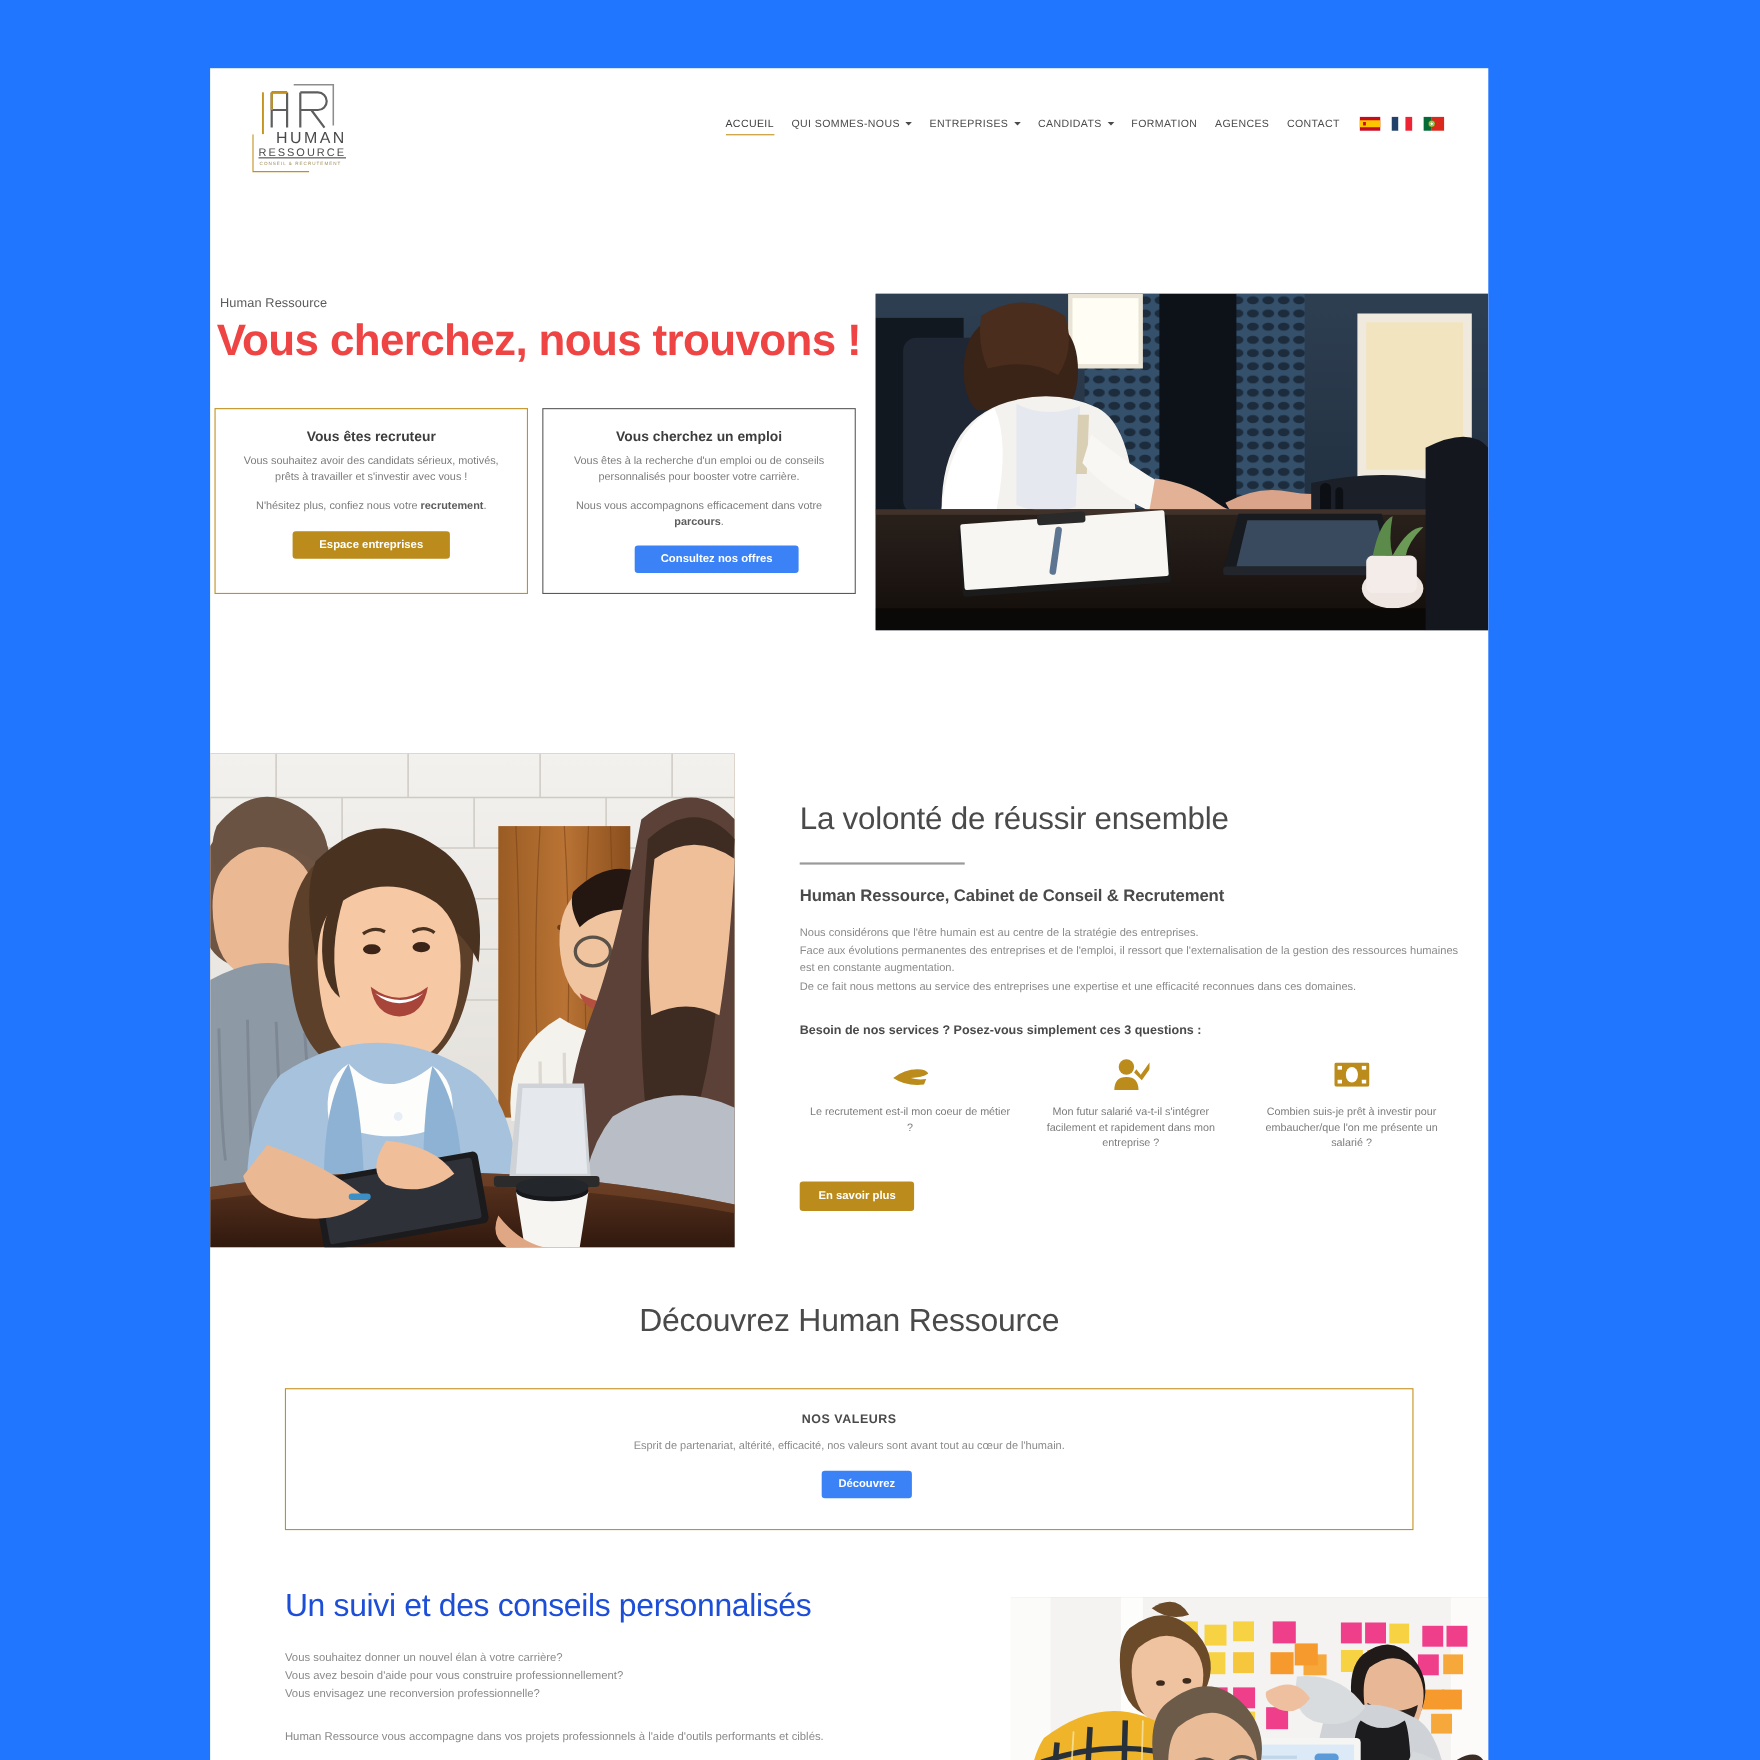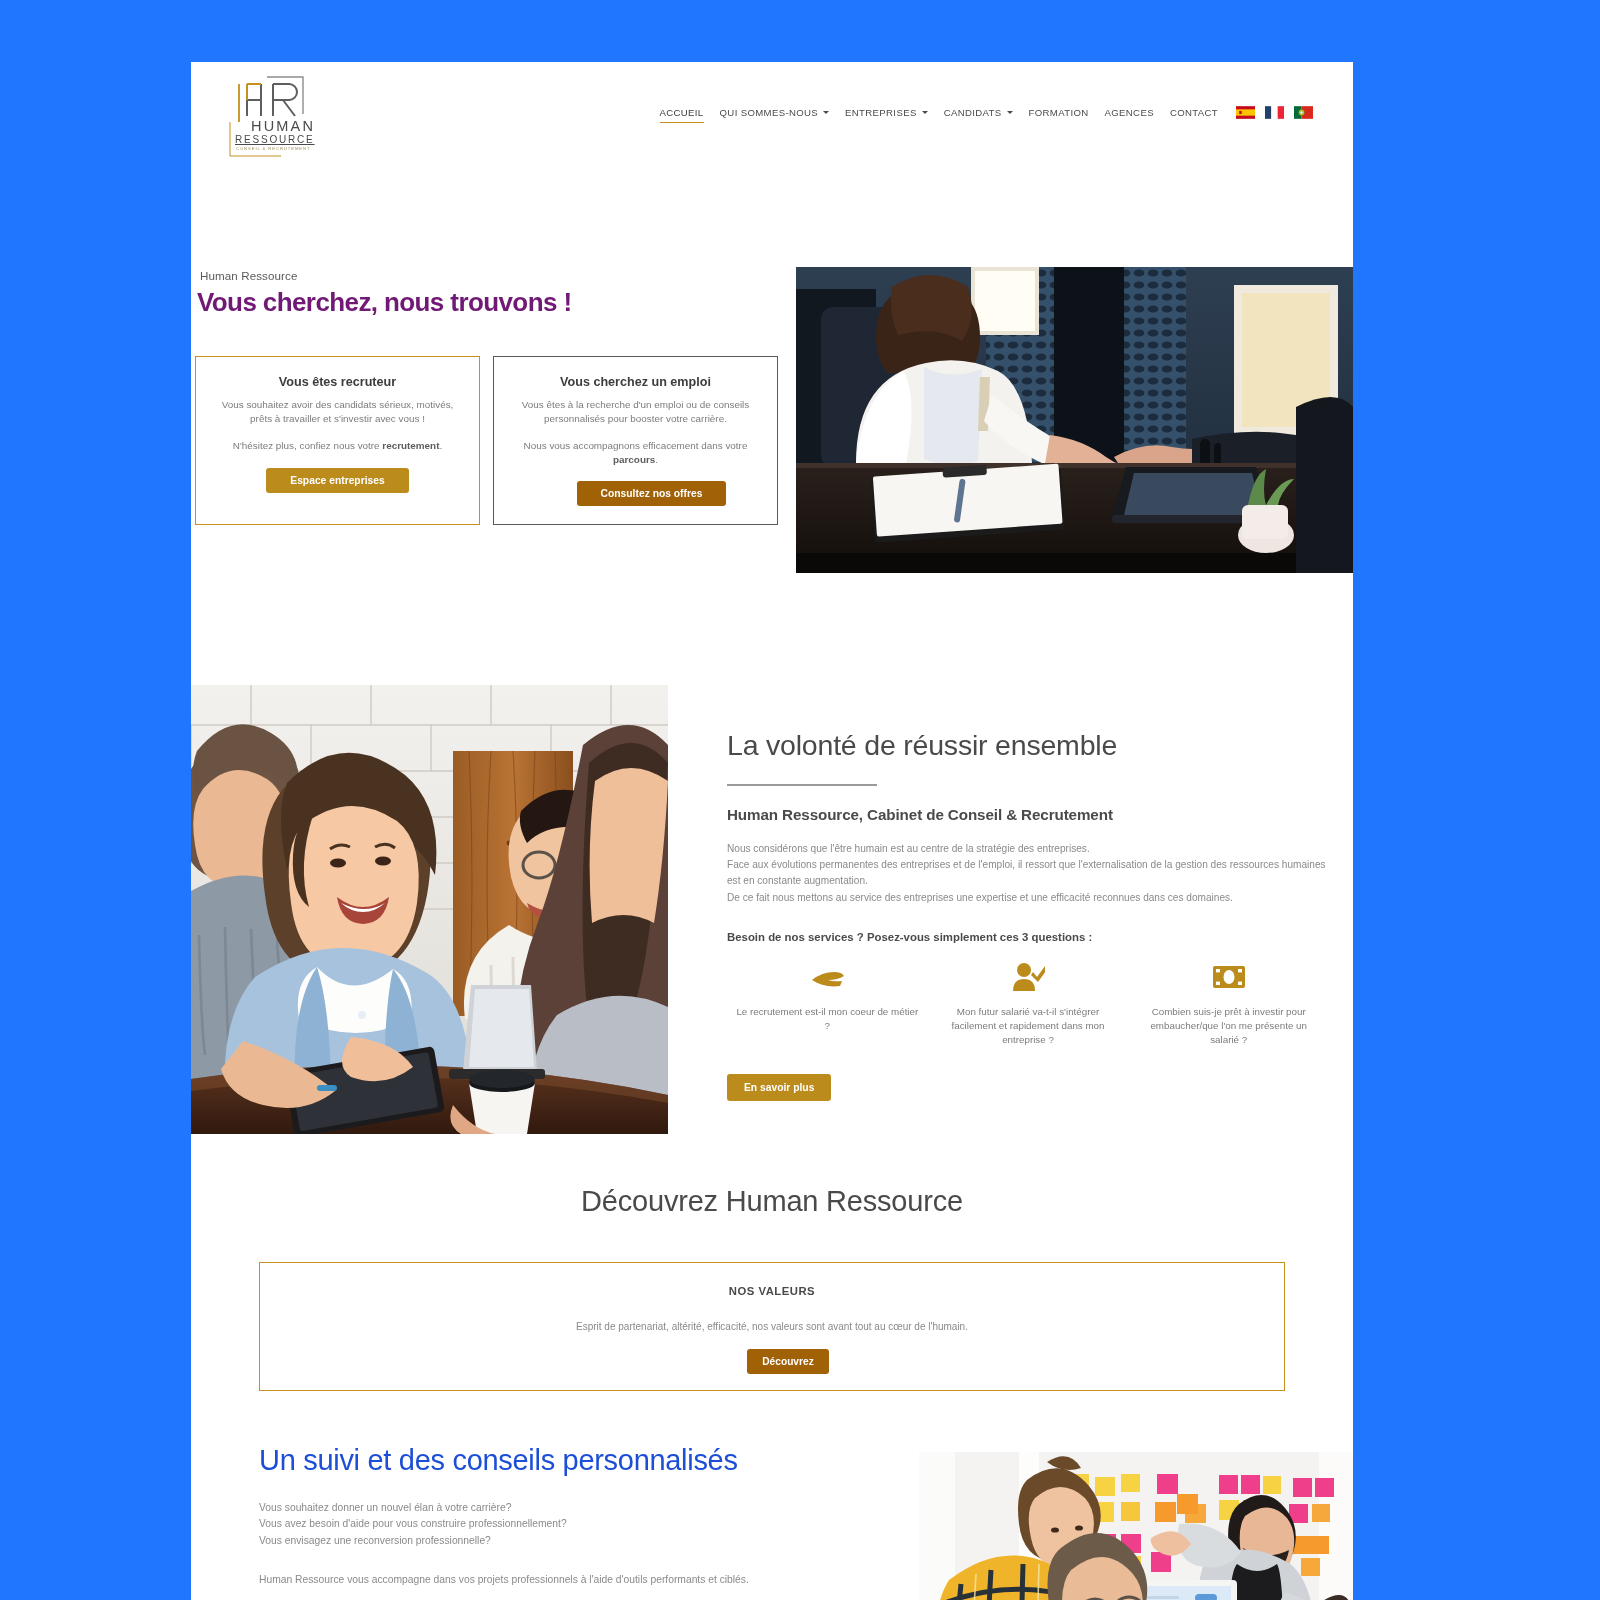--- a/index.html
+++ b/index.html
@@ -92,23 +92,23 @@
   }
   .hero-left { position:absolute; left:0; top:0; width:620px; }
   .eyebrow {
     margin:106px 0 0 9px;
     font-size:11.6px;
     color:#5a5a5a;
     letter-spacing:0.1px;
   }
   .hero-title {
     margin:6px 0 0 6px;
-    font-size:26px;
+    font-size:40px;
     font-weight:bold;
-    color:#701a75;
+    color:#ef4444;
     letter-spacing:-0.6px;
     line-height:1.1;
   }
   .cards {
     display:flex; gap:13px;
     margin:39px 0 0 4px;
   }
   .card {
     width:285px; min-height:169px;
     border:1.3px solid #c4911f;
@@ -128,21 +128,21 @@
   .card-p b { color:#5c5c5c; font-weight:bold; }
   .btn {
     display:inline-block;
     border:none; cursor:pointer;
     font-family:"Liberation Sans", sans-serif;
     font-weight:bold;
     color:#fff;
     border-radius:3px;
   }
   .btn-gold { background:#bb8b1c; }
-  .btn-dark { background:#a16207;margin-left:32px; }
+  .btn-dark { background:#3b82f6;margin-left:32px; }
   .card .btn { margin-top:15px; padding:7px 24px; font-size:10.3px; }
   .card.dark .btn { margin-top:14px; }
 
   
   .sec2 { position:relative; height:478px; }
   .sec2-img {
     position:absolute; left:0; top:4px;
     width:477px; height:449px;
     overflow:hidden; background:#b9a893;
   }
@@ -184,21 +184,21 @@
     border:1.3px solid #c4911f;
     height:129px;
     text-align:center;
     padding-top:22px;
   }
   .values-title {
     font-size:11.3px; font-weight:bold; color:#4a4a4a;
     letter-spacing:0.5px;
     text-align:center;
   }
-  .values-p { font-size:10px; color:#8a8a8a; margin-top:24px; }
+  .values-p { font-size:10px; color:#8a8a8a; margin-top:12px; }
   .values-box .btn { margin-top:17px; padding:7px 15px; font-size:10.2px; }
 
   
   .sec4 { position:relative; margin-top:53px; height:250px; }
   .sec4-left { position:absolute; left:68px; top:0; width:560px; }
   .h2b {
     font-size:29px; color:#1d4ed8; font-weight:normal;
     letter-spacing:-0.3px;
   }
   .sec4-p { margin-top:23px; font-size:10.3px; color:#8a8a8a; line-height:1.58; }

